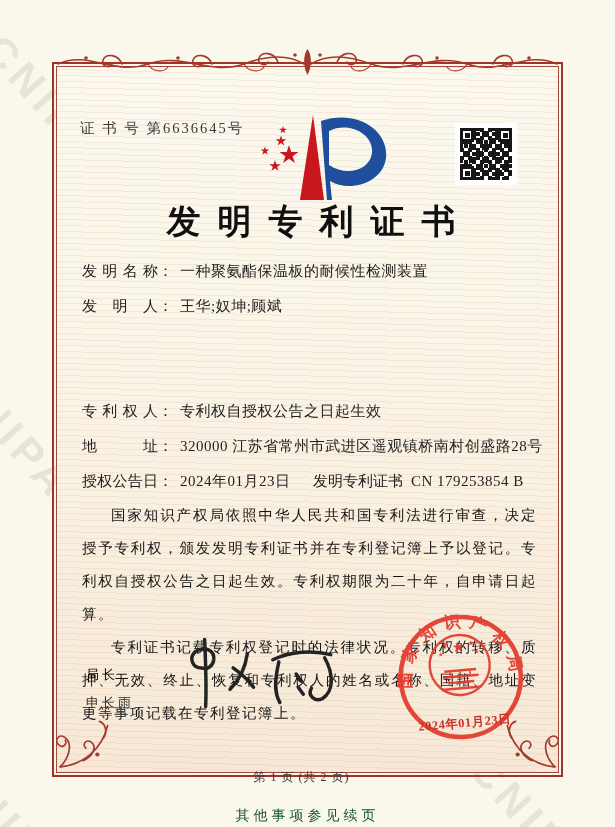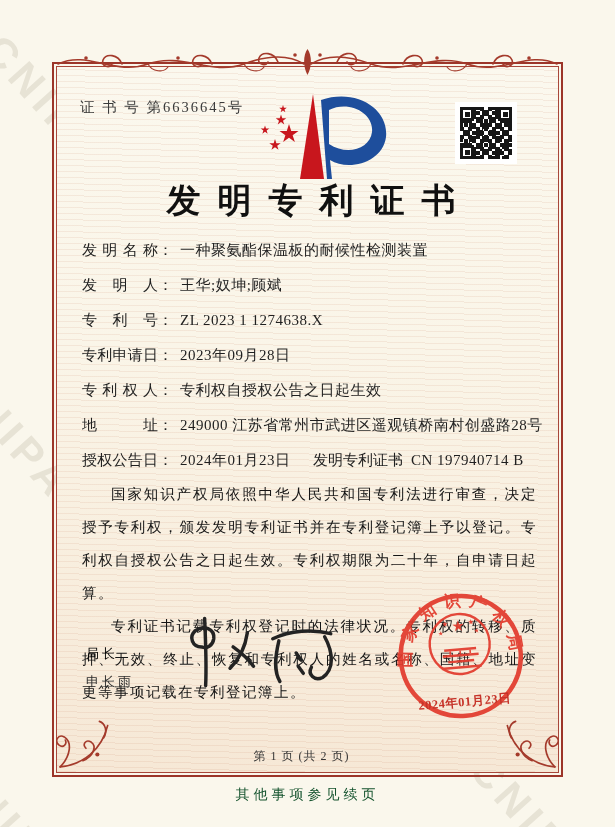--- a/index.html
+++ b/index.html
@@ -29,21 +29,21 @@
     background:
       repeating-linear-gradient(1.5deg, rgba(200,130,100,0.13) 0 1px, rgba(0,0,0,0) 1px 6px),
       linear-gradient(180deg,#fbf8ee 0%,#faf5e8 40%,#f8eede 72%,#f6e8d6 100%);
   }
   .ornament{position:absolute; z-index:4;}
   .garland{left:52px; top:40px; width:511px; height:48px;}
   .corner{width:62px; height:62px;}
   .corner-br{left:497px; top:709px;}
   .corner-bl{left:56px; top:709px; transform:scaleX(-1);}
   
-  .content{position:absolute; inset:0; z-index:5;}
+  .content{position:absolute; inset:0; z-index:5;margin-top:21px;}
   .cert-no{position:absolute; left:80px; top:98px; font-size:14.5px; letter-spacing:2px; color:#3a3a3a;}
   .logo{position:absolute; left:235px; top:92px; width:160px; height:90px;}
   .qr{position:absolute; left:455px; top:102px; width:52px; height:52px; background:#fff; padding:5px;}
   .qr-inner{position:relative; width:52px; height:52px;
     background:
       repeating-conic-gradient(#161616 0% 25%, rgba(0,0,0,0) 0% 50%) 0px 0px/8px 8px,
       repeating-conic-gradient(#161616 0% 25%, rgba(0,0,0,0) 0% 50%) 3px 3px/13px 13px,
       #fff;}
   .finder{position:absolute; width:8px; height:8px; border:3px solid #161616; background:#fff;}
   .finder::after{content:""; position:absolute; inset:1.5px; background:#161616;}
@@ -148,36 +148,30 @@
     </div>
 
     <div class="title">发明专利证书</div>
 
     <div class="row" style="top:241px">
       <span class="lbl">发明名称</span><span class="colon">：</span><span class="val">一种聚氨酯保温板的耐候性检测装置</span>
     </div>
     <div class="row" style="top:276px">
       <span class="lbl">发明人</span><span class="colon">：</span><span class="val">王华;奴坤;顾斌</span>
     </div>
-    <div class="row" style="top:311px">
-      <span class="lbl">专利号</span><span class="colon">：</span><span class="val">ZL 2023 1 1274638.X</span>
-    </div>
-    <div class="row" style="top:346px">
-      <span class="lbl">专利申请日</span><span class="colon">：</span><span class="val">2023年09月28日</span>
-    </div>
     <div class="row" style="top:381px">
       <span class="lbl">专利权人</span><span class="colon">：</span><span class="val">专利权自授权公告之日起生效</span>
     </div>
     <div class="row" style="top:416px">
-      <span class="lbl">地址</span><span class="colon">：</span><span class="val">249000 江苏省常州市武进区遥观镇桥南村创盛路28号</span>
+      <span class="lbl">地址</span><span class="colon">：</span><span class="val">320000 江苏省常州市武进区遥观镇桥南村创盛路28号</span>
     </div>
     <div class="row" style="top:451px">
       <span class="lbl">授权公告日</span><span class="colon">：</span><span class="val">2024年01月23日</span>
       <span class="grp2">
-        <span class="lbl">发明专利证书</span><span class="colon">：</span><span class="val">CN 197940714 B</span>
+        <span class="lbl">发明专利证书</span><span class="colon">：</span><span class="val">CN 179253854 B</span>
       </span>
     </div>
 
     <div class="paras">
       <p>国家知识产权局依照中华人民共和国专利法进行审查，决定授予专利权，颁发发明专利证书并在专利登记簿上予以登记。专利权自授权公告之日起生效。专利权期限为二十年，自申请日起算。</p>
       <p>专利证书记载专利权登记时的法律状况。专利权的转移、质押、无效、终止、恢复和专利权人的姓名或名称、国籍、地址变更等事项记载在专利登记簿上。</p>
     </div>
 
     <div class="sig-role">局长</div>
     <div class="sig-name">申长雨</div>

